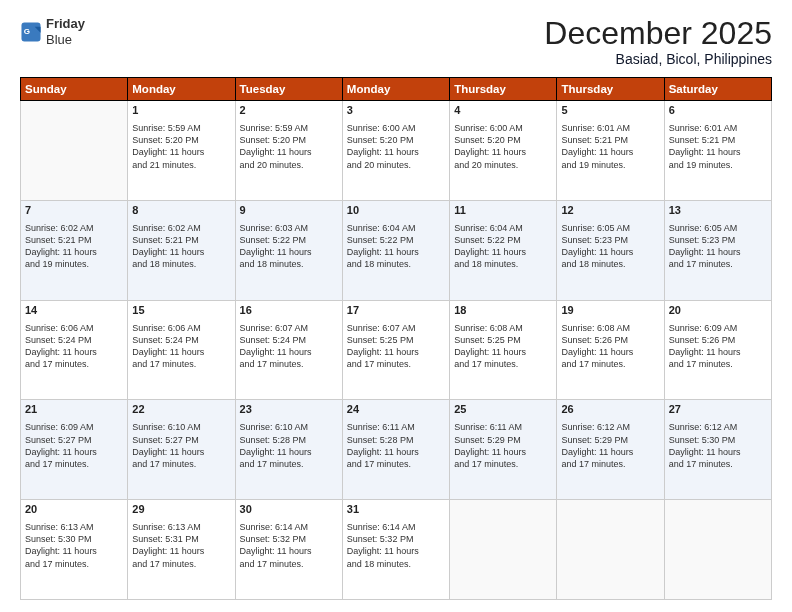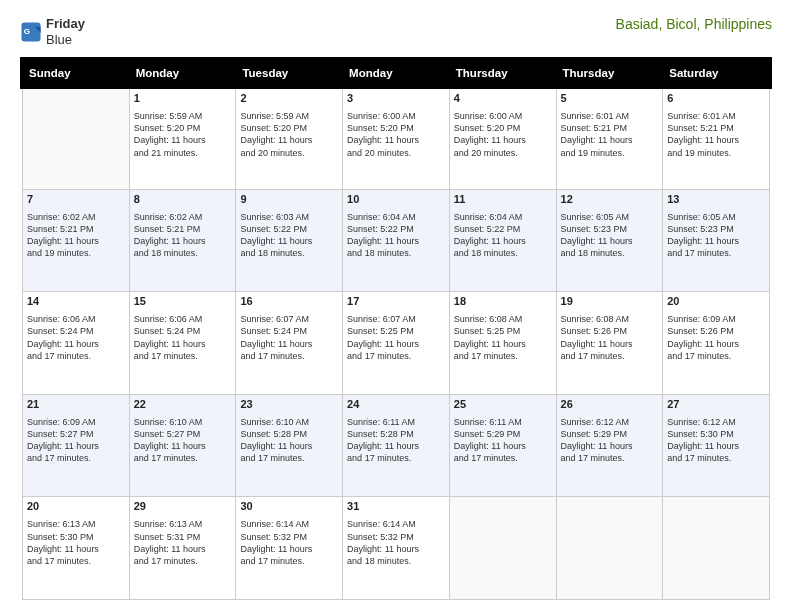--- a/index.html
+++ b/index.html
@@ -43,36 +43,36 @@
       text-align: right;
     }
     .month-title {
       font-size: 32px;
       font-weight: normal;
       color: #222;
       line-height: 1.1;
     }
     .location-title {
       font-size: 14px;
-      color: #4d7c0f;
+      color: #0f172a;
     }
     .calendar {
       width: 100%;
       border-collapse: collapse;
       flex: 1;
       table-layout: fixed;
     }
     .calendar thead tr th {
-      background-color: #000000;
+      background-color: #c2410c;
       color: #fff;
       font-size: 11.5px;
       font-weight: bold;
       padding: 5px 4px;
       text-align: left;
-      border: 5px solid #000000;
+      border: 1px solid #000000;
     }
     .calendar tbody tr td {
       border: 1px solid #ccc;
       vertical-align: top;
       padding: 3px 4px;
       font-size: 9.5px;
       color: #333;
       height: 88px;
     }
     .day-number {
@@ -105,20 +105,21 @@
         <rect x="2" y="2" width="26" height="26" rx="4" fill="#3a7abf"></rect>
         <text x="5" y="18" font-size="11" font-weight="bold" fill="white" font-family="Arial">G</text>
         <polygon points="20,8 28,8 28,16" fill="#1a5a9f"></polygon>
       </svg>
       <div class="logo-text">
         <div class="general">Friday</div>
         <div>Blue</div>
       </div>
     </div>
     <div class="title-block">
+      <div class="month-title">December 2025</div>
       <div class="location-title">Basiad, Bicol, Philippines</div>
     </div>
   </div>
 
   <table class="calendar">
     <thead>
       <tr>
       <th>Sunday</th>
           <th>Monday</th>
           <th>Tuesday</th>

